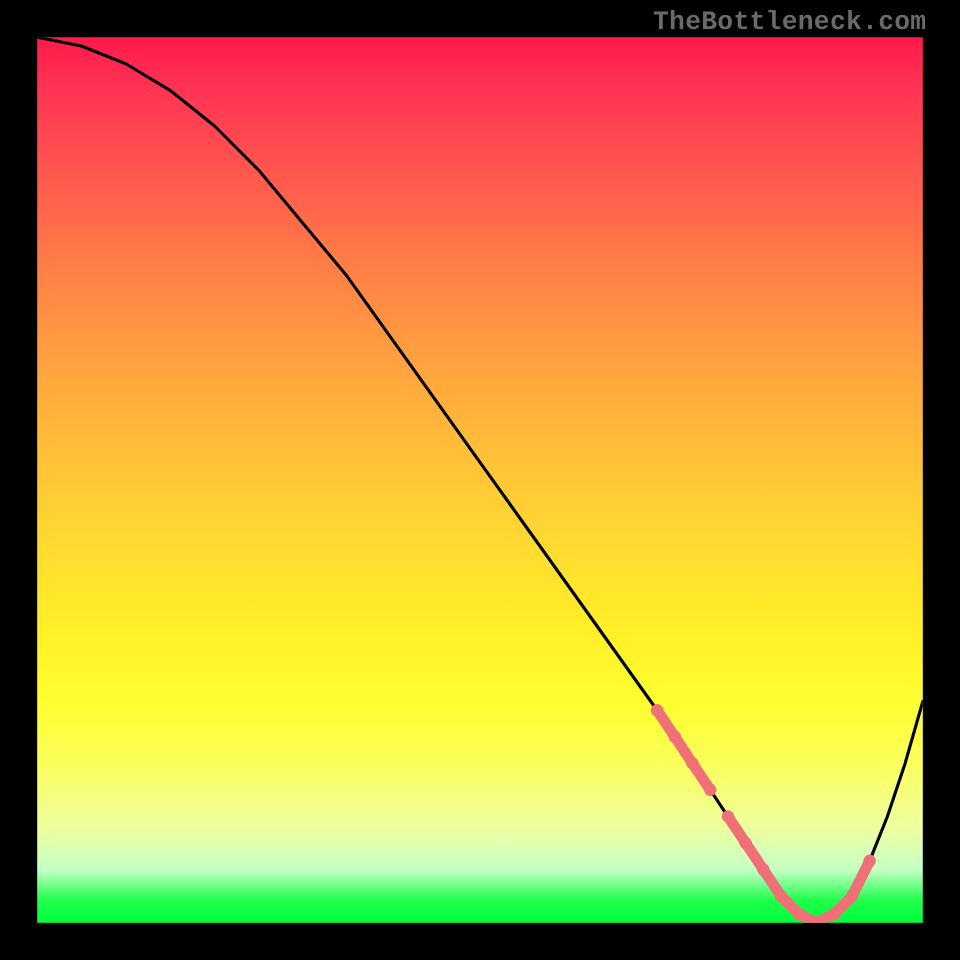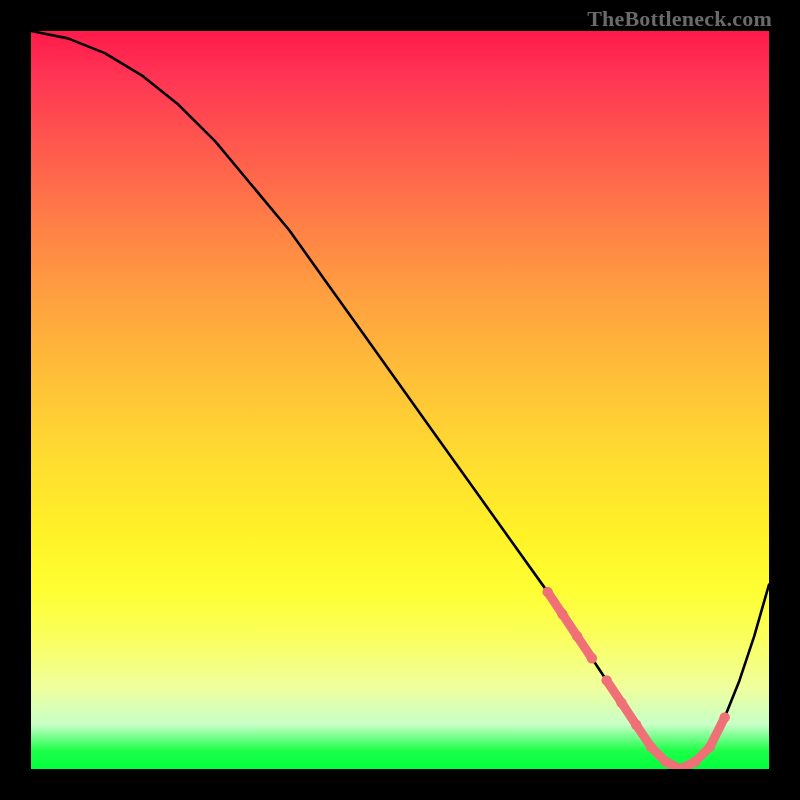--- a/index.html
+++ b/index.html
@@ -30,21 +30,21 @@
       #efff9e 89%,
       #c7ffc7 94%,
       #1eff4a 97.5%,
       #00ff3c 100%
     );
   }
   .attribution {
     position: absolute;
     top: 6px;
     right: 28px;
-    font-family: Liberation Serif, serif;
+    font-family: Liberation Mono, monospace;
     font-size: 22px;
     font-weight: 600;
     color: #6a6a6a;
     letter-spacing: 0.2px;
   }
   svg.overlay {
     position: absolute;
     left: 0;
     top: 0;
     width: 738px;

